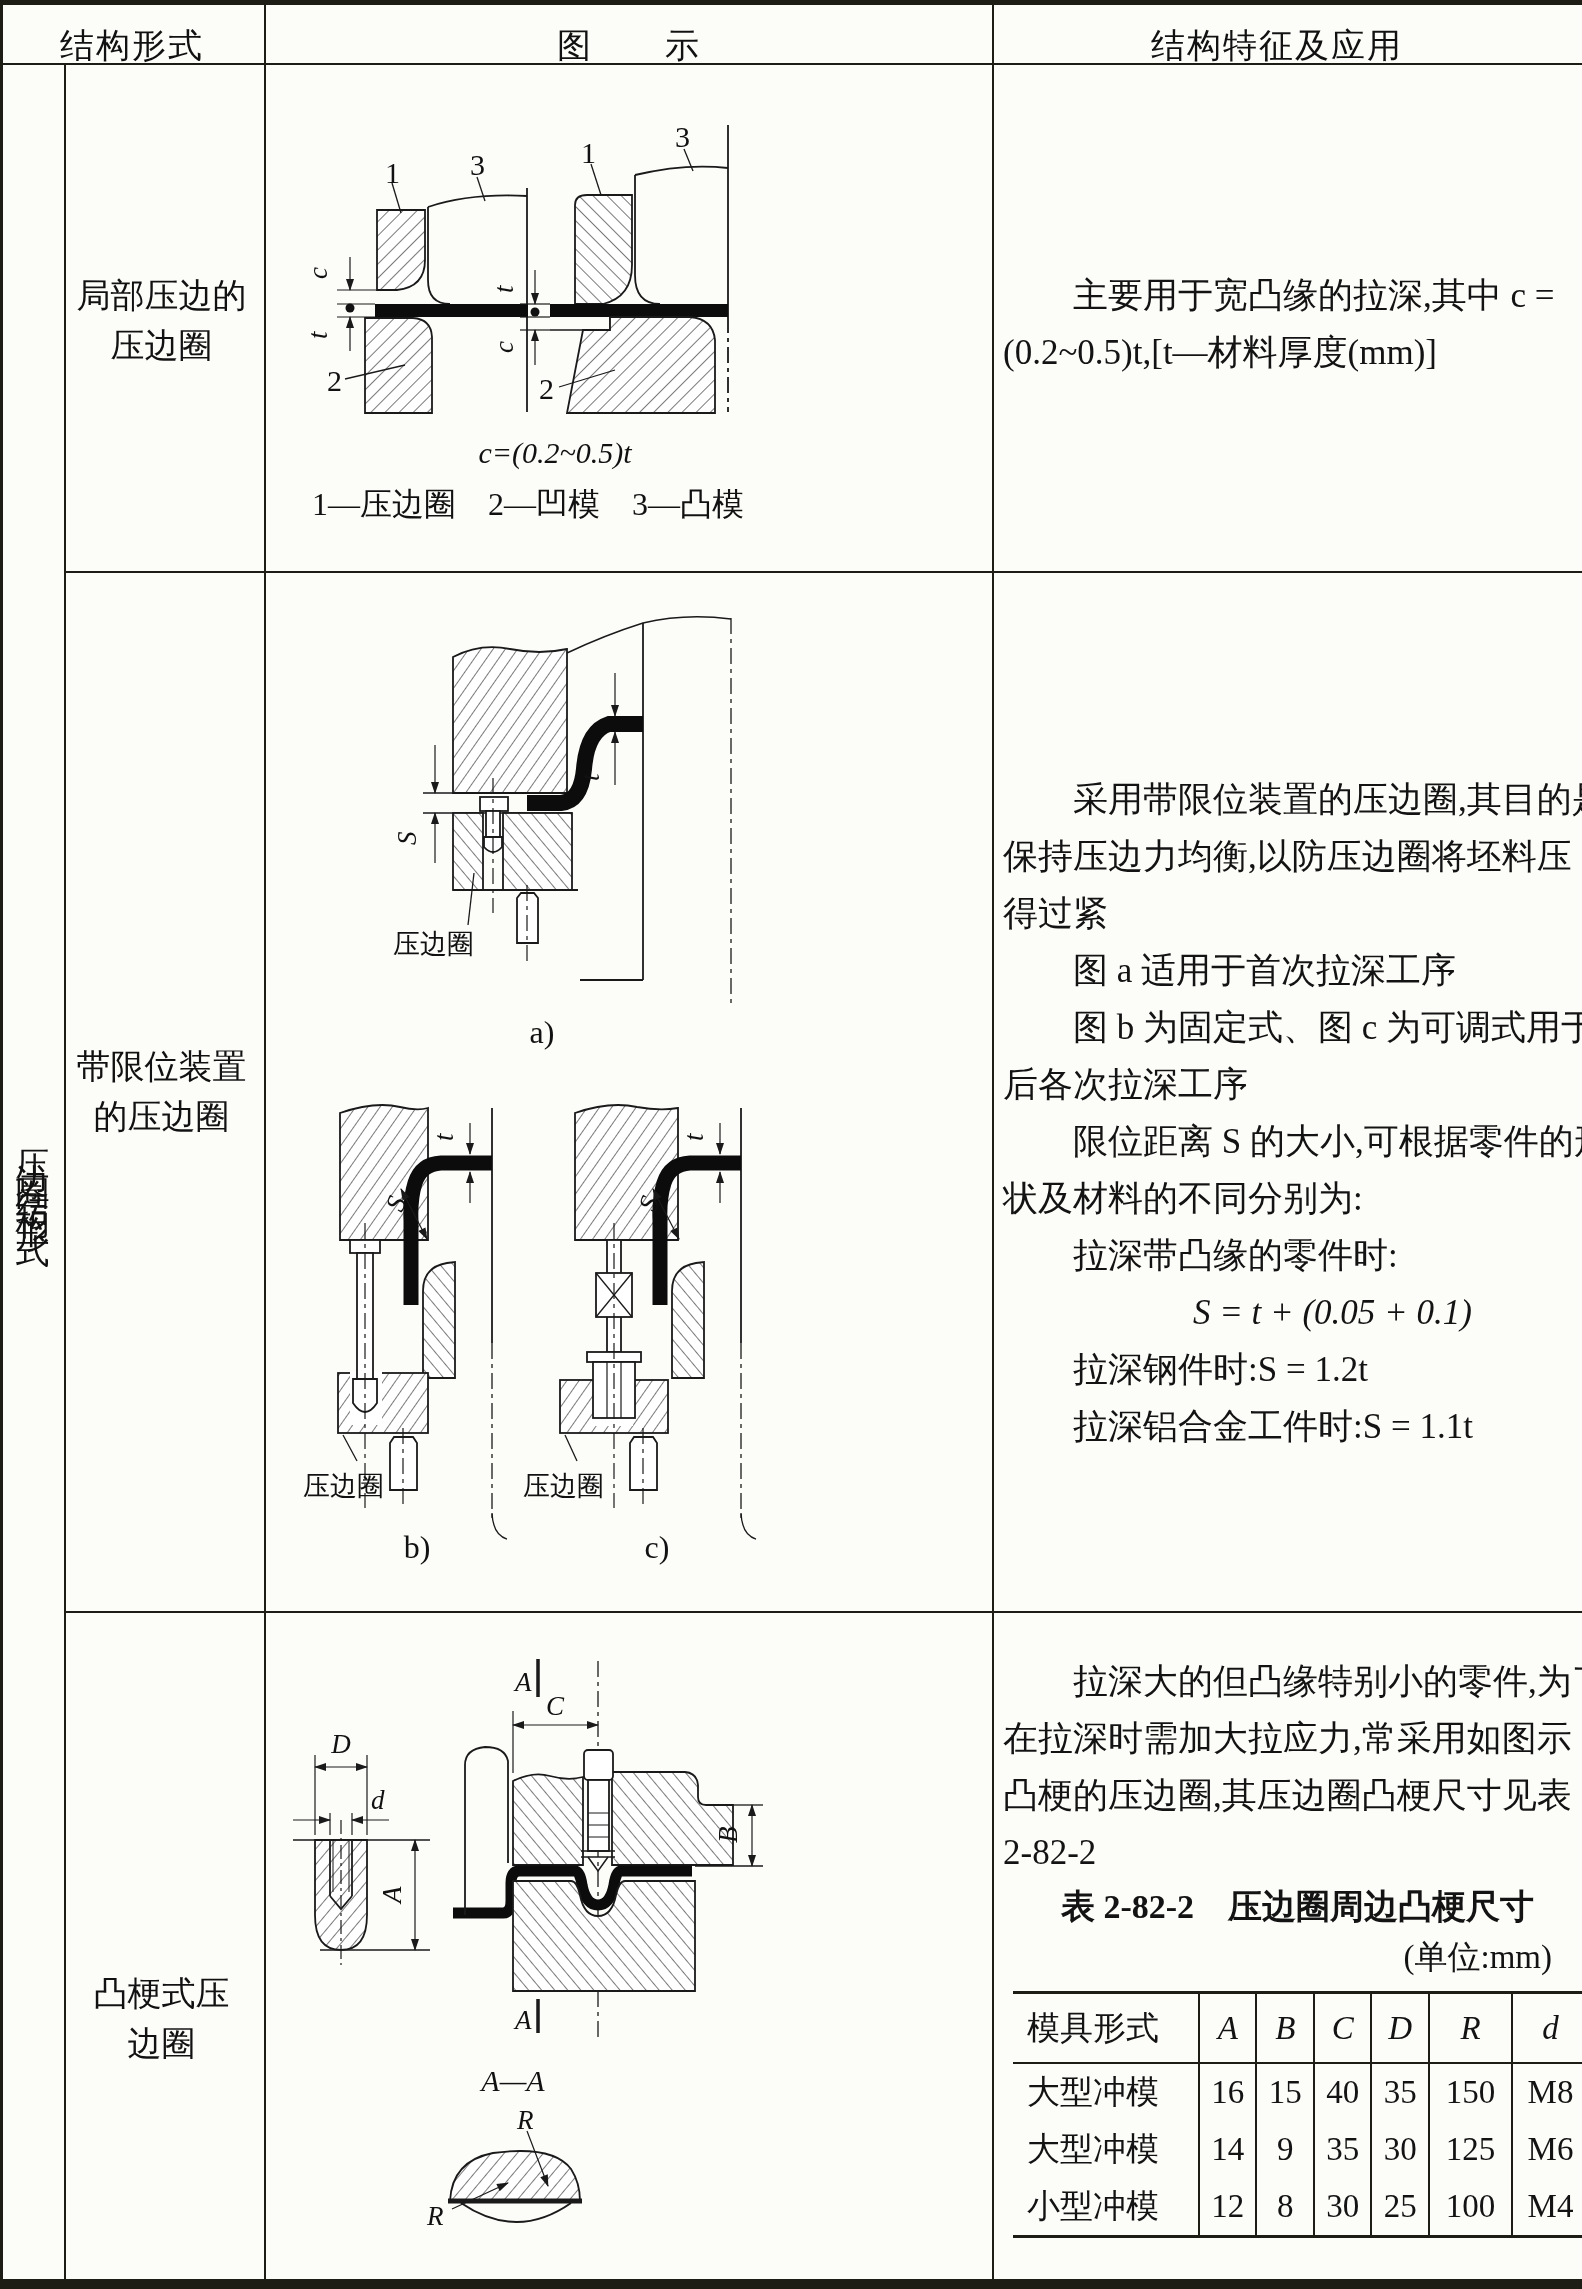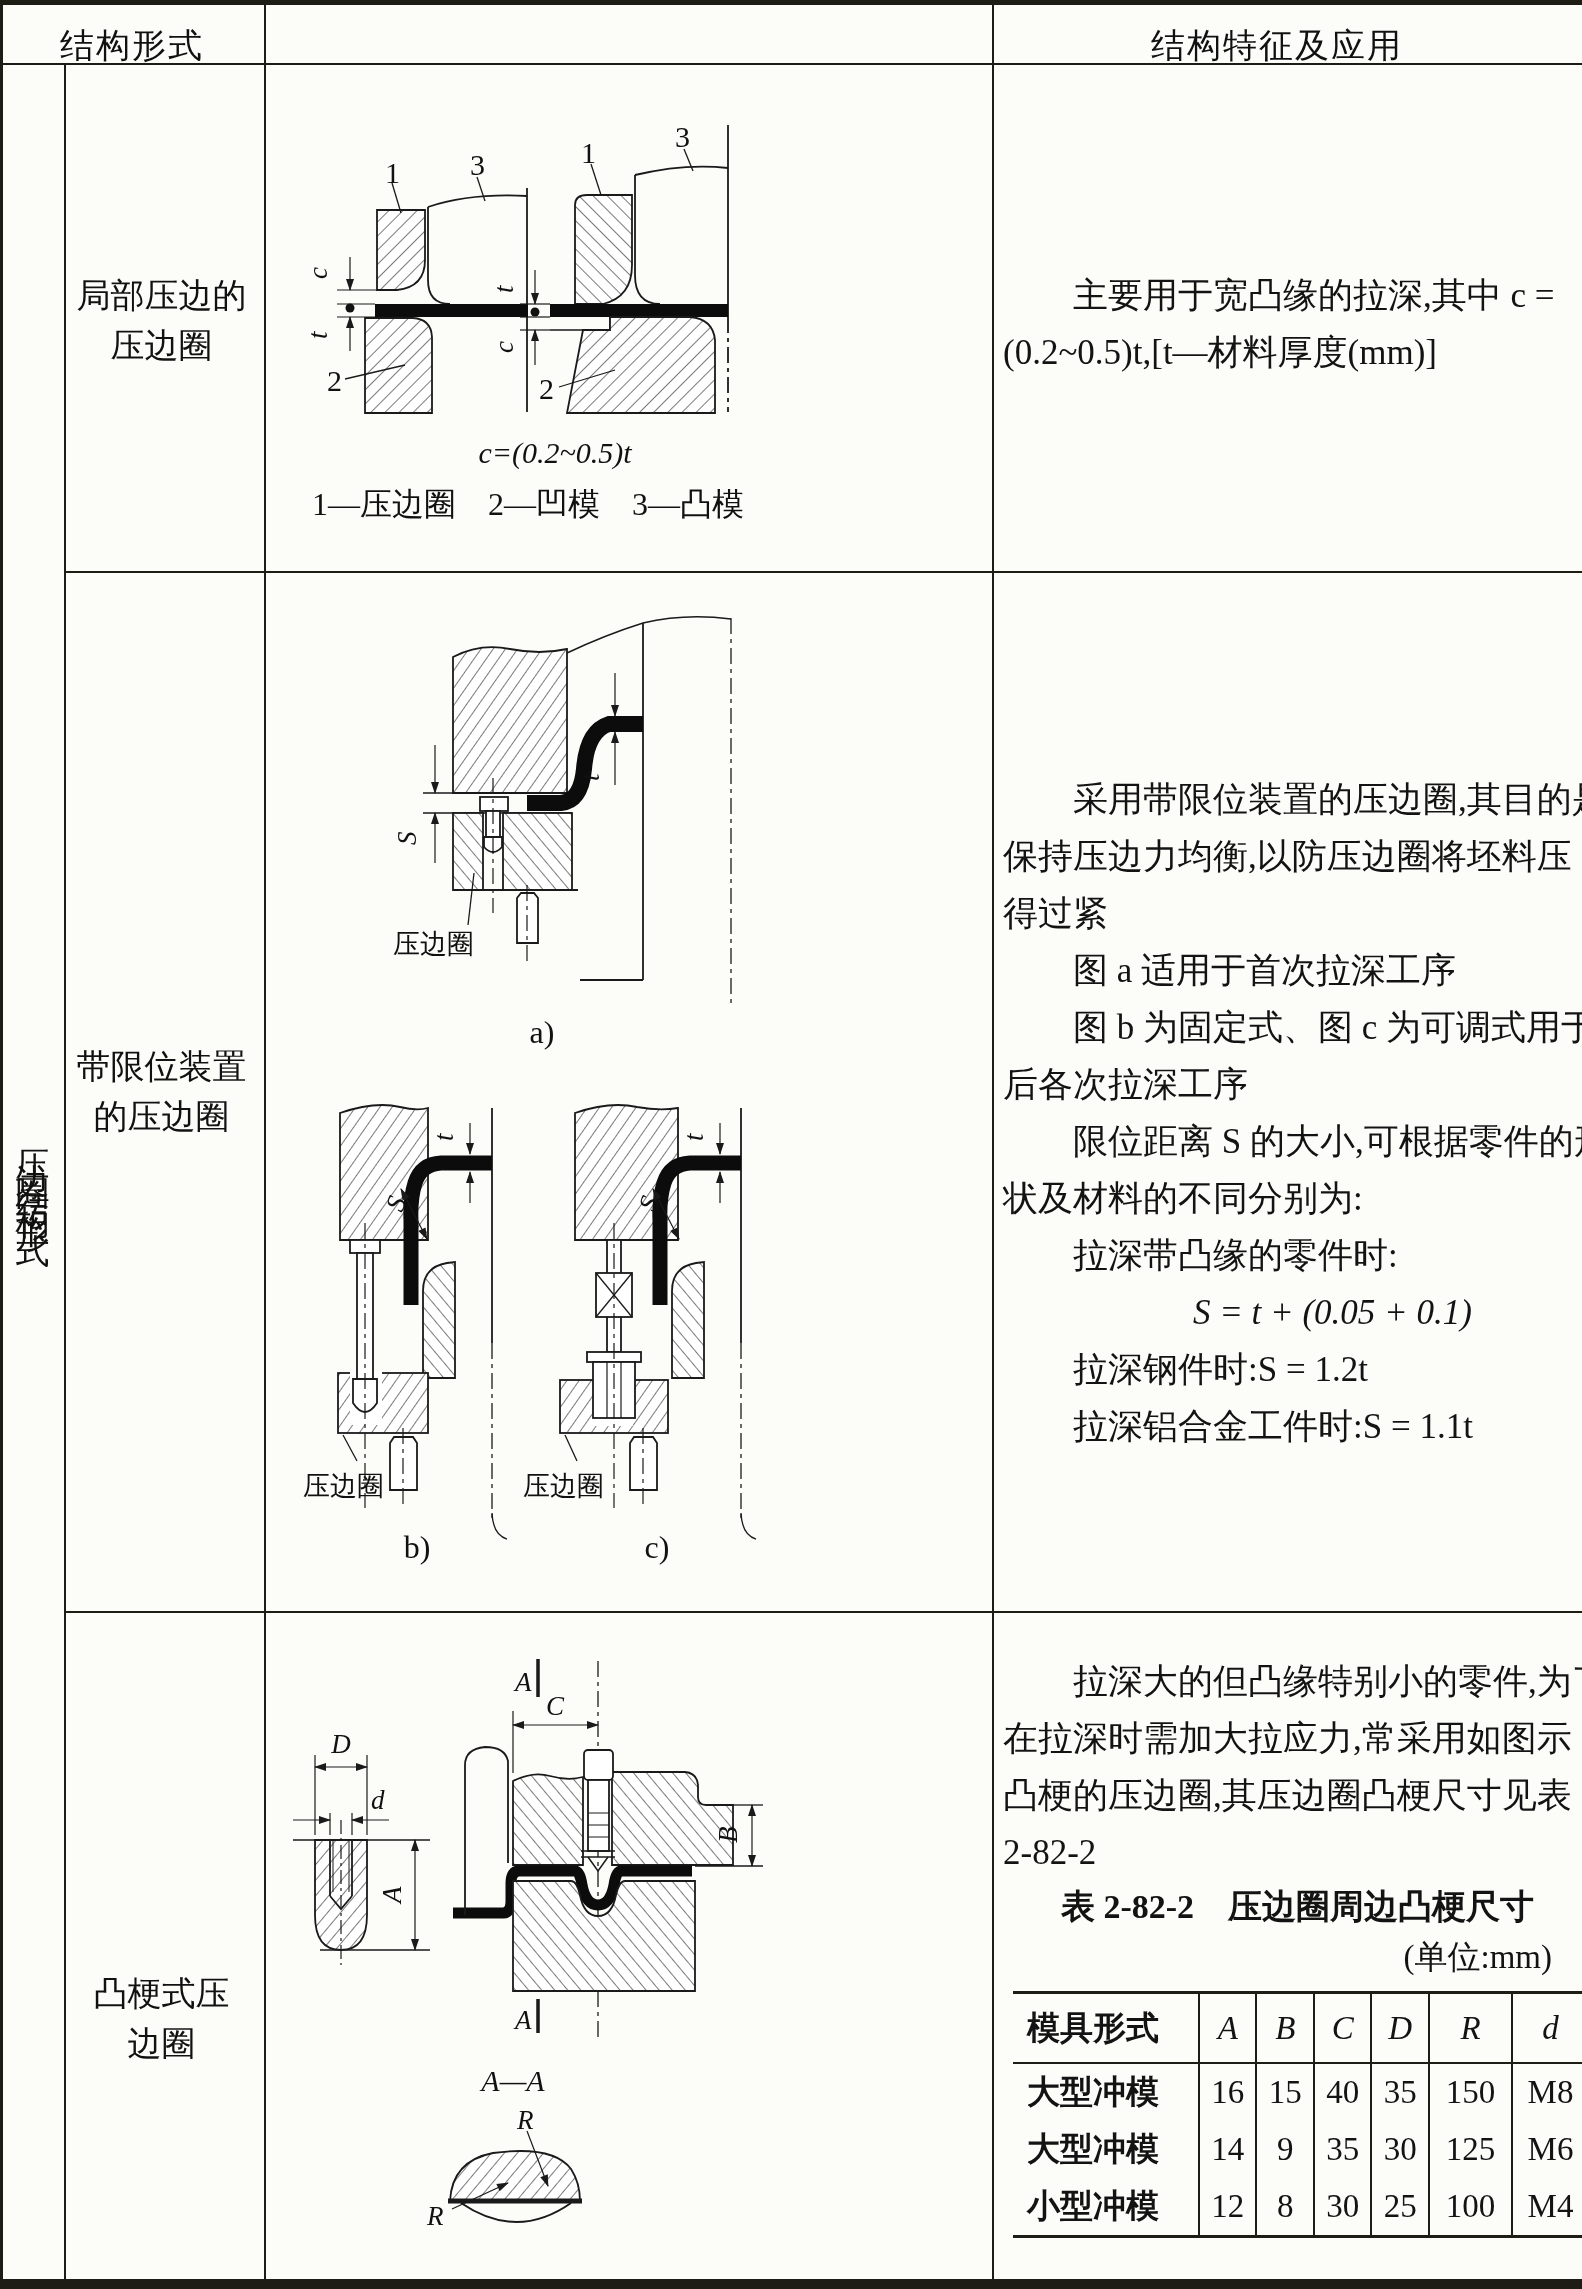--- a/index.html
+++ b/index.html
@@ -15,21 +15,21 @@
   .ln{height:57px;line-height:57px;white-space:nowrap;}
   .in{text-indent:70px;}
   .in5{text-indent:190px;}
   .ttl{height:52px;line-height:52px;text-align:center;font-weight:bold;font-size:34px;}
   .unit{height:48px;line-height:48px;text-align:right;padding-right:40px;font-size:33px;}
   table.mini{border-collapse:collapse;width:575px;margin-left:10px;margin-top:10px;
              border-top:3px solid #1d1d16;border-bottom:3px solid #1d1d16;font-size:33px;}
   table.mini th{border-bottom:2px solid #1d1d16;height:66px;font-weight:normal;}
   table.mini td{height:55px;text-align:center;}
   table.mini th+th, table.mini td+td{border-left:2px solid #1d1d16;}
-  table.mini .c0{width:170px;text-align:left;padding-left:14px;font-weight:bold;}
+  table.mini .c0{width:170px;text-align:left;padding-left:14px;}
   .it{font-style:italic;}
   svg{position:absolute;overflow:visible;}
   svg text{fill:#111;}
   .dimtxt{font-family:"Liberation Serif",serif;font-style:italic;font-size:27px;}
   .numtxt{font-family:"Liberation Serif",serif;font-size:30px;}
   .cjktxt{font-family:"Liberation Serif","DejaVu Serif",serif;font-size:27px;}
   .captxt{font-family:"Liberation Serif",serif;font-size:32px;}
 </style>
 </head>
 <body>
@@ -40,20 +40,21 @@
   <div class="line" style="left:0;top:2279px;width:1582px;height:10px;"></div>
   <div class="line" style="left:0;top:0;width:3px;height:2289px;"></div>
   <div class="line" style="left:0;top:63px;width:1582px;height:2px;"></div>
   <div class="line" style="left:64px;top:65px;width:2px;height:2214px;"></div>
   <div class="line" style="left:264px;top:5px;width:2px;height:2274px;"></div>
   <div class="line" style="left:992px;top:5px;width:2px;height:2274px;"></div>
   <div class="line" style="left:64px;top:571px;width:1518px;height:2px;"></div>
   <div class="line" style="left:64px;top:1611px;width:1518px;height:2px;"></div>
 
   <div class="cell hdr" style="left:0;top:5px;width:264px;height:58px;">结构形式</div>
+  <div class="cell hdr" style="left:266px;top:5px;width:726px;height:58px;">图　　示</div>
   <div class="cell hdr" style="left:994px;top:5px;width:566px;height:58px;">结构特征及应用</div>
 
   <div id="side">
       <span>压边圈结构形式</span>
     </div>
 
   <div class="cell formcell" style="top:271px;">
     <div>局部压边的</div>
     <div>压边圈</div>
   </div>

